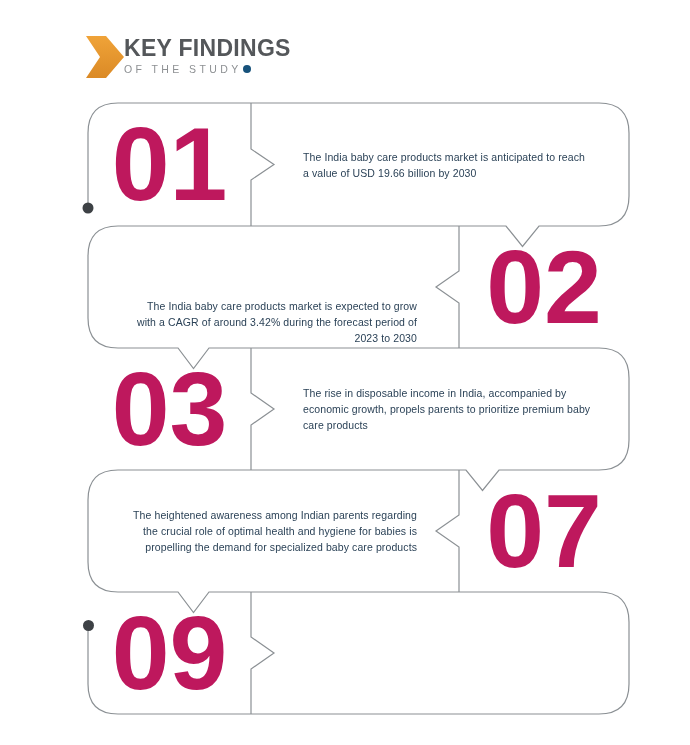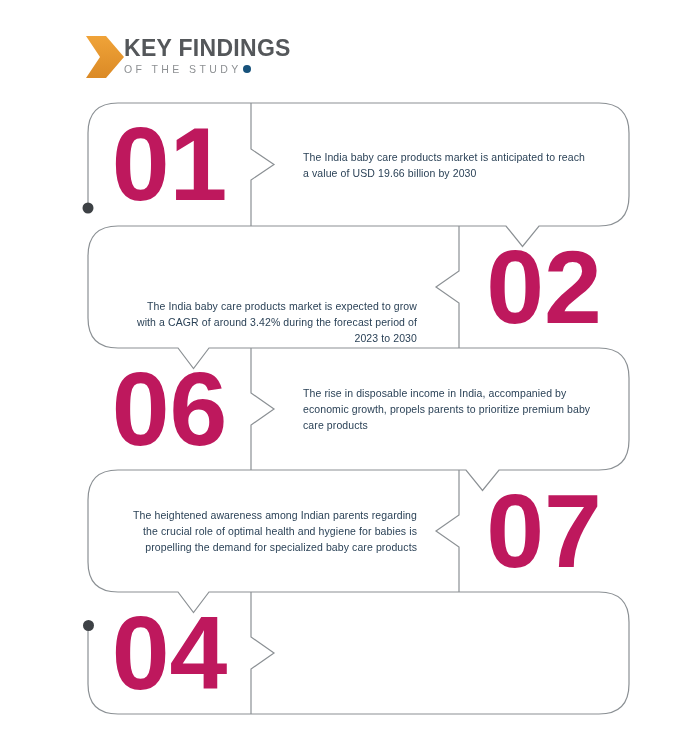--- a/index.html
+++ b/index.html
@@ -104,29 +104,29 @@
 a value of USD 19.66 billion by 2030</span>
   </div>
 
   <div class="num num-2">02</div>
   <div class="txt txt-right txt-2">
     <span>The India baby care products market is expected to grow
 with a CAGR of around 3.42% during the forecast period of
 2023 to 2030</span>
   </div>
 
-  <div class="num num-3">06</div>
+  <div class="num num-3">03</div>
   <div class="txt txt-3">
     <span>The rise in disposable income in India, accompanied by
 economic growth, propels parents to prioritize premium baby
 care products</span>
   </div>
 
   <div class="num num-4">07</div>
   <div class="txt txt-right txt-4">
     <span>The heightened awareness among Indian parents regarding
 the crucial role of optimal health and hygiene for babies is
 propelling the demand for specialized baby care products</span>
   </div>
 
-  <div class="num num-5">04</div>
+  <div class="num num-5">09</div>
 
 </div>
 
 </body></html>

